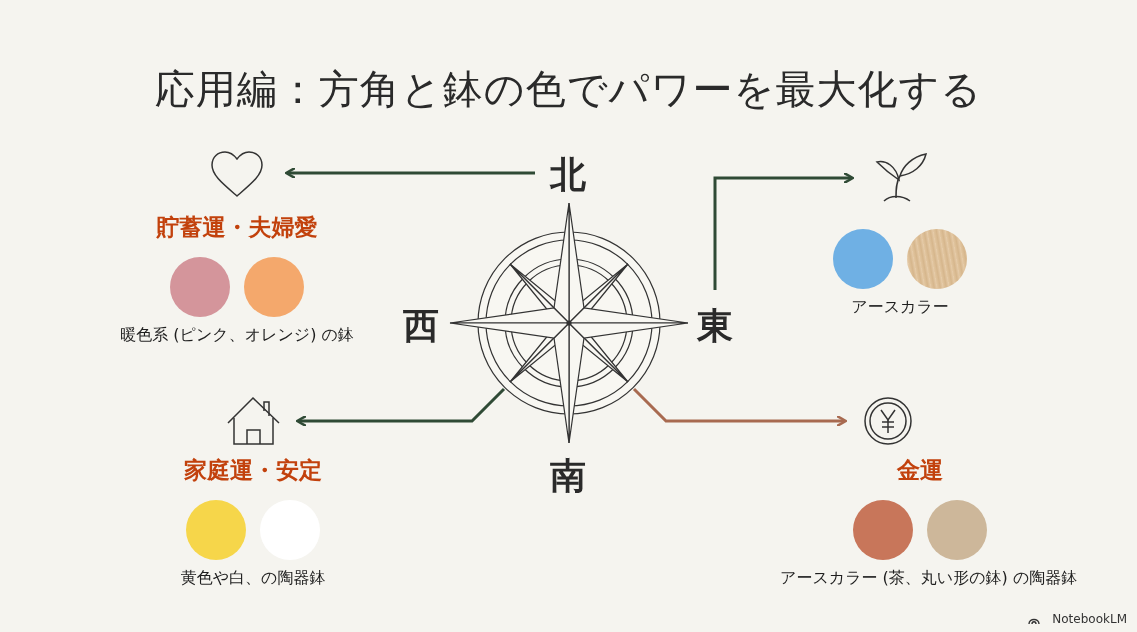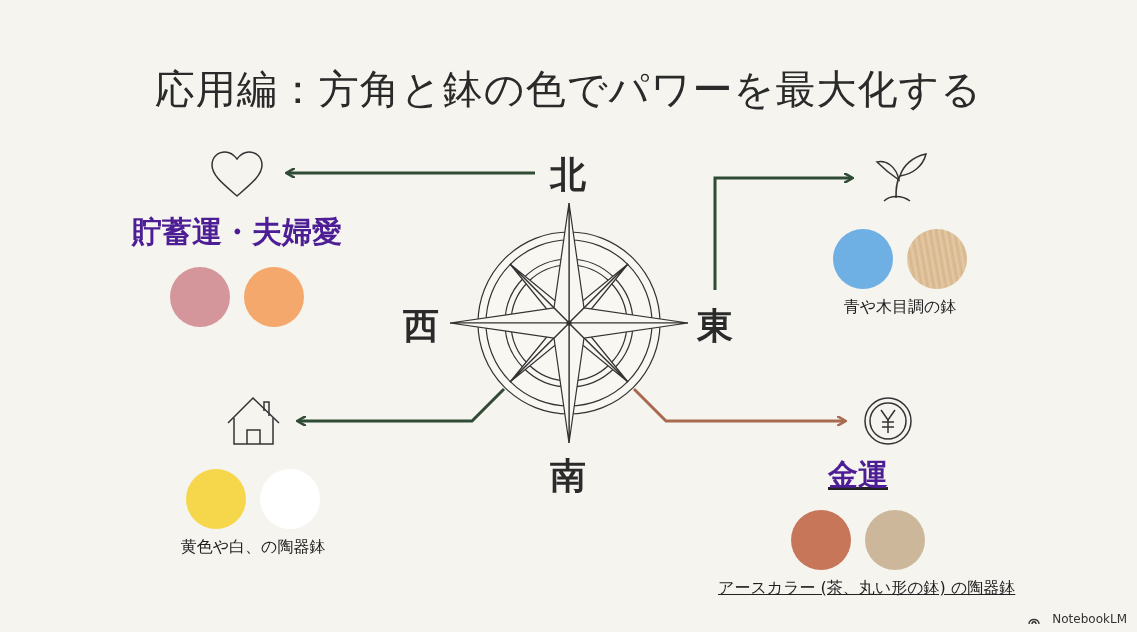--- a/index.html
+++ b/index.html
@@ -2,21 +2,21 @@
 <html><head>
 <meta charset="utf-8">
 <style>
   html, body { margin:0; padding:0; }
   body { width:1137px; height:632px; background:#f5f4ef; position:relative; overflow:hidden;
          font-family:"DejaVu Sans","Liberation Sans",sans-serif; color:#222; }
   .title { position:absolute; left:0; width:1137px; top:62px; text-align:center;
            font-family:"DejaVu Serif","Liberation Serif",serif; font-weight:normal; font-size:40px; color:#2a2a2a; letter-spacing:1px; }
   .dir { position:absolute; font-family:"DejaVu Serif","Liberation Serif",serif; font-weight:bold; font-size:36px; color:#2a2a2a; }
   .group { position:absolute; text-align:center; }
-  .group .label { font-size:30px; font-weight:bold; color:#4c1d95; }
+  .group .label { font-size:23px; font-weight:bold; color:#c2410c; }
   .swatches { display:flex; justify-content:center; gap:14px; margin-top:14px; }
   .sw { width:60px; height:60px; border-radius:50%; }
   .group .desc { font-size:16px; color:#1e1e1e; margin-top:8px; white-space:nowrap; }
   svg.overlay { position:absolute; left:0; top:0; }
   .brand { position:absolute; right:10px; bottom:6px; font-size:12px; color:#333; display:flex; align-items:center; gap:12px; }
 </style>
 </head>
 <body>
 
 <div class="title">応用編：方角と鉢の色でパワーを最大化する</div>
@@ -92,39 +92,41 @@
 <div class="dir" style="left:550px;top:452px;">南</div>
 <div class="dir" style="left:403px;top:302px;">西</div>
 <div class="dir" style="left:697px;top:302px;">東</div>
 
 <div class="group" style="left:97px;width:280px;top:212px;">
   <div class="label">貯蓄運・夫婦愛</div>
   <div class="swatches">
     <div class="sw" style="background:#d4959b;"></div>
     <div class="sw" style="background:#f4a86c;"></div>
   </div>
+  <div class="desc">暖色系 (ピンク、オレンジ) の鉢</div>
 </div>
 
 <div class="group" style="left:760px;width:280px;top:215px;">
   <div class="swatches">
     <div class="sw" style="background:#6fb0e4;"></div>
     <div class="sw" style="background:repeating-linear-gradient(80deg,#e2c6a0 0px,#d6b68c 3px,#e6ccaa 6px);"></div>
   </div>
-  <div class="desc">青や木目調の鉢</div>
+  <div class="desc">アースカラー</div>
 </div>
 
 <div class="group" style="left:113px;width:280px;top:455px;">
+  <div class="label">家庭運・安定</div>
   <div class="swatches">
     <div class="sw" style="background:#f6d64a;"></div>
     <div class="sw" style="background:#ffffff;"></div>
   </div>
   <div class="desc">黄色や白、の陶器鉢</div>
 </div>
 
-<div class="group" style="left:718px;width:280px;top:455px;text-decoration:underline;">
+<div class="group" style="left:780px;width:280px;top:455px;">
   <div class="label">金運</div>
   <div class="swatches">
     <div class="sw" style="background:#c8765a;"></div>
     <div class="sw" style="background:#cdb79a;"></div>
   </div>
   <div class="desc">アースカラー (茶、丸い形の鉢) の陶器鉢</div>
 </div>
 
 <div class="brand">
   <svg width="12" height="9">

